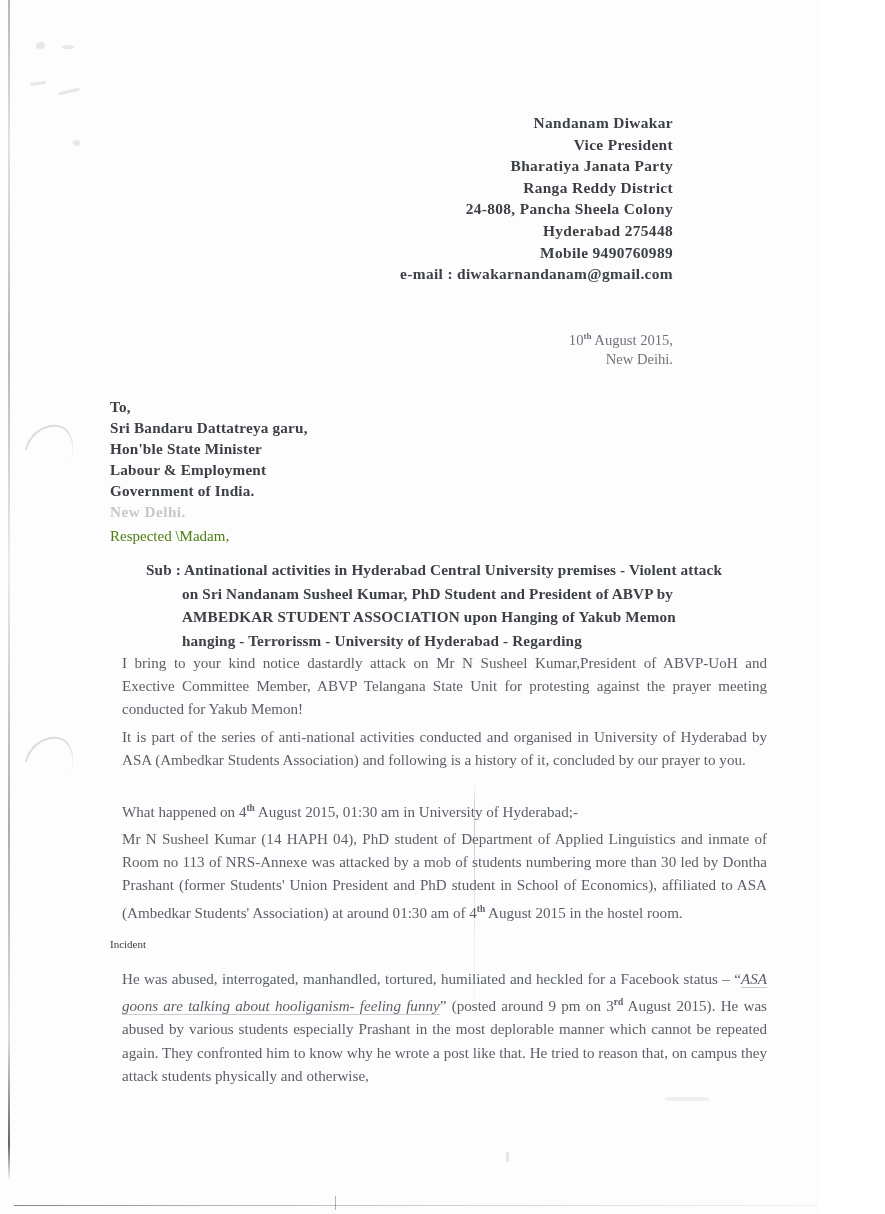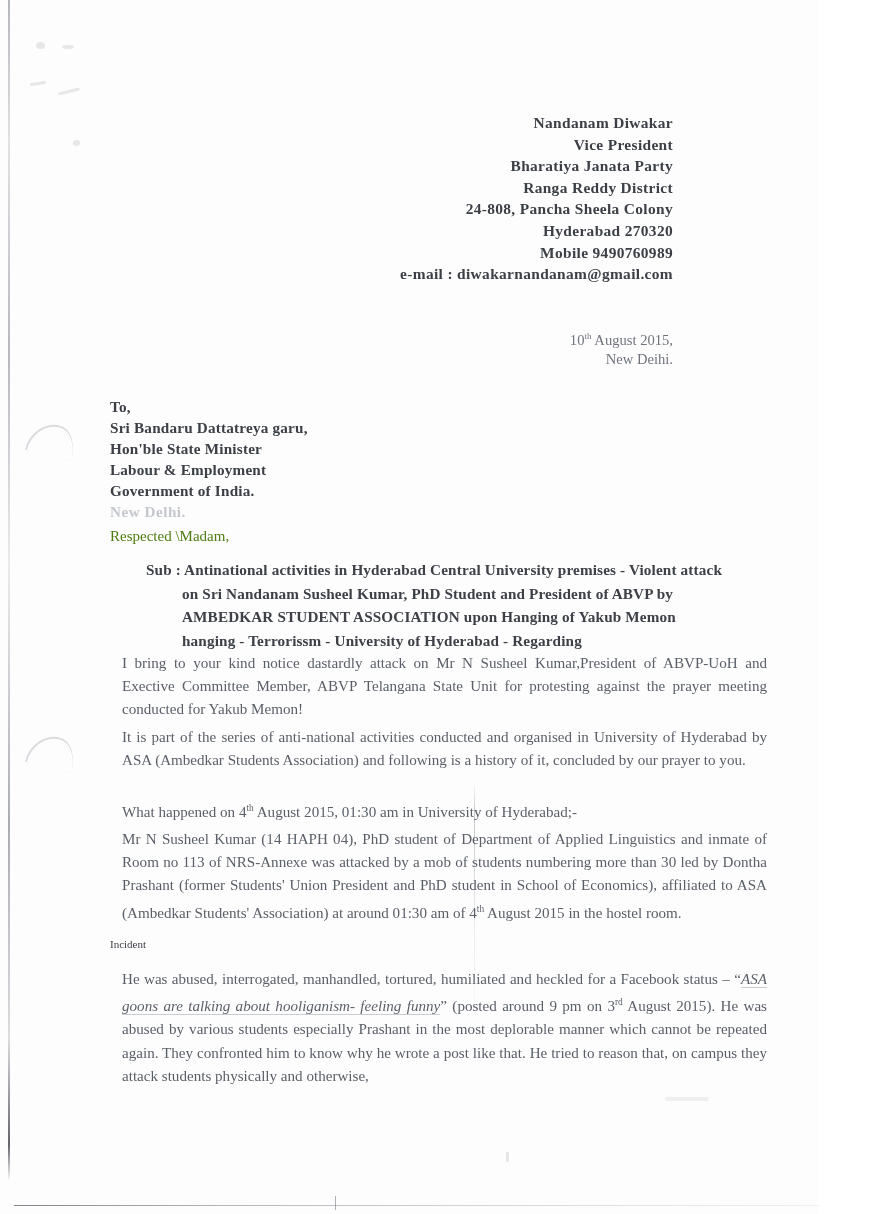--- a/index.html
+++ b/index.html
@@ -186,20 +186,21 @@
   .p5 { top: 968px; }
 
   .para .quote {
     font-style: italic;
     border-bottom: 1px solid rgba(140,145,153,0.45);
   }
   sup {
     font-size: 0.62em;
     vertical-align: super;
     letter-spacing: 0;
+    font-weight: bold;
   }
 </style>
 </head>
 <body>
 
 <div class="page">
 
   <div class="scan-left-edge"></div>
   <div class="scan-bottom-edge"></div>
   <div class="scan-bottom-tick"></div>
@@ -213,21 +214,21 @@
   <div class="speck speck-5"></div>
   <div class="speck speck-6"></div>
   <div class="speck speck-7"></div>
 
   <div class="letterhead">
     <div>Nandanam Diwakar</div>
     <div>Vice  President</div>
     <div>Bharatiya Janata Party</div>
     <div>Ranga Reddy District</div>
     <div>24-808, Pancha Sheela Colony</div>
-    <div>Hyderabad 270320</div>
+    <div>Hyderabad 275448</div>
     <div>Mobile 9490760989</div>
     <div>e-mail : diwakarnandanam@gmail.com</div>
   </div>
 
   <div class="datelines">
     <div><span>10</span><sup>th</sup><span> August 2015,</span></div>
     <div>New Deihi.</div>
   </div>
 
   <div class="recipient">

